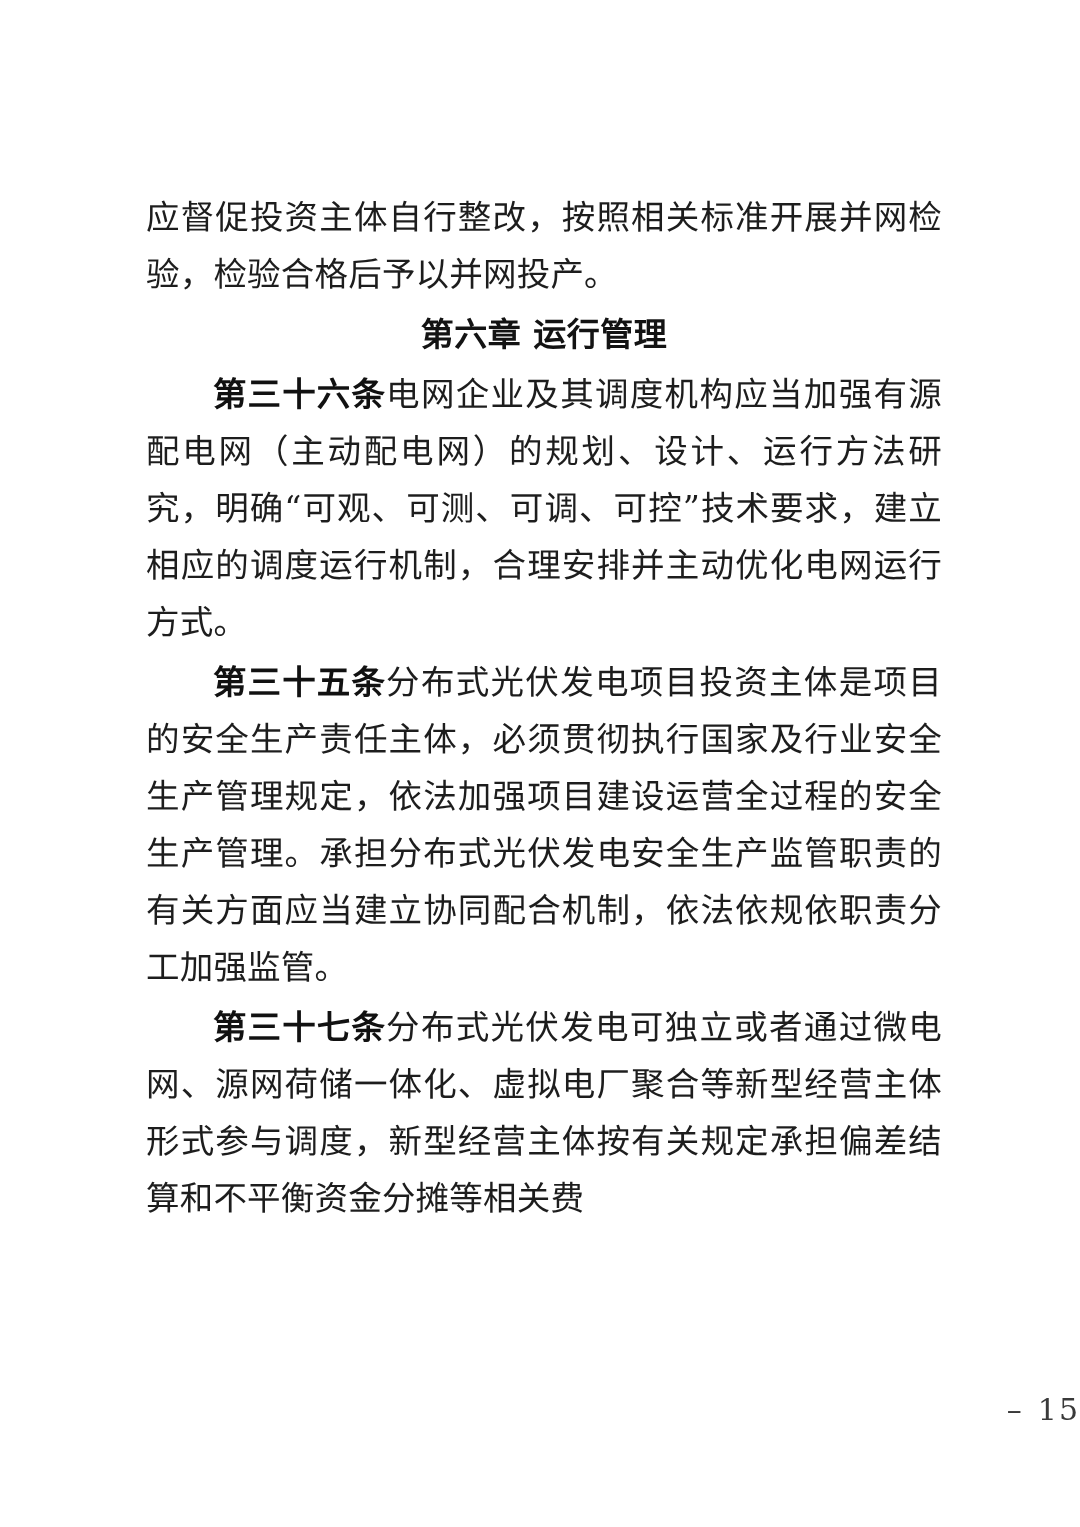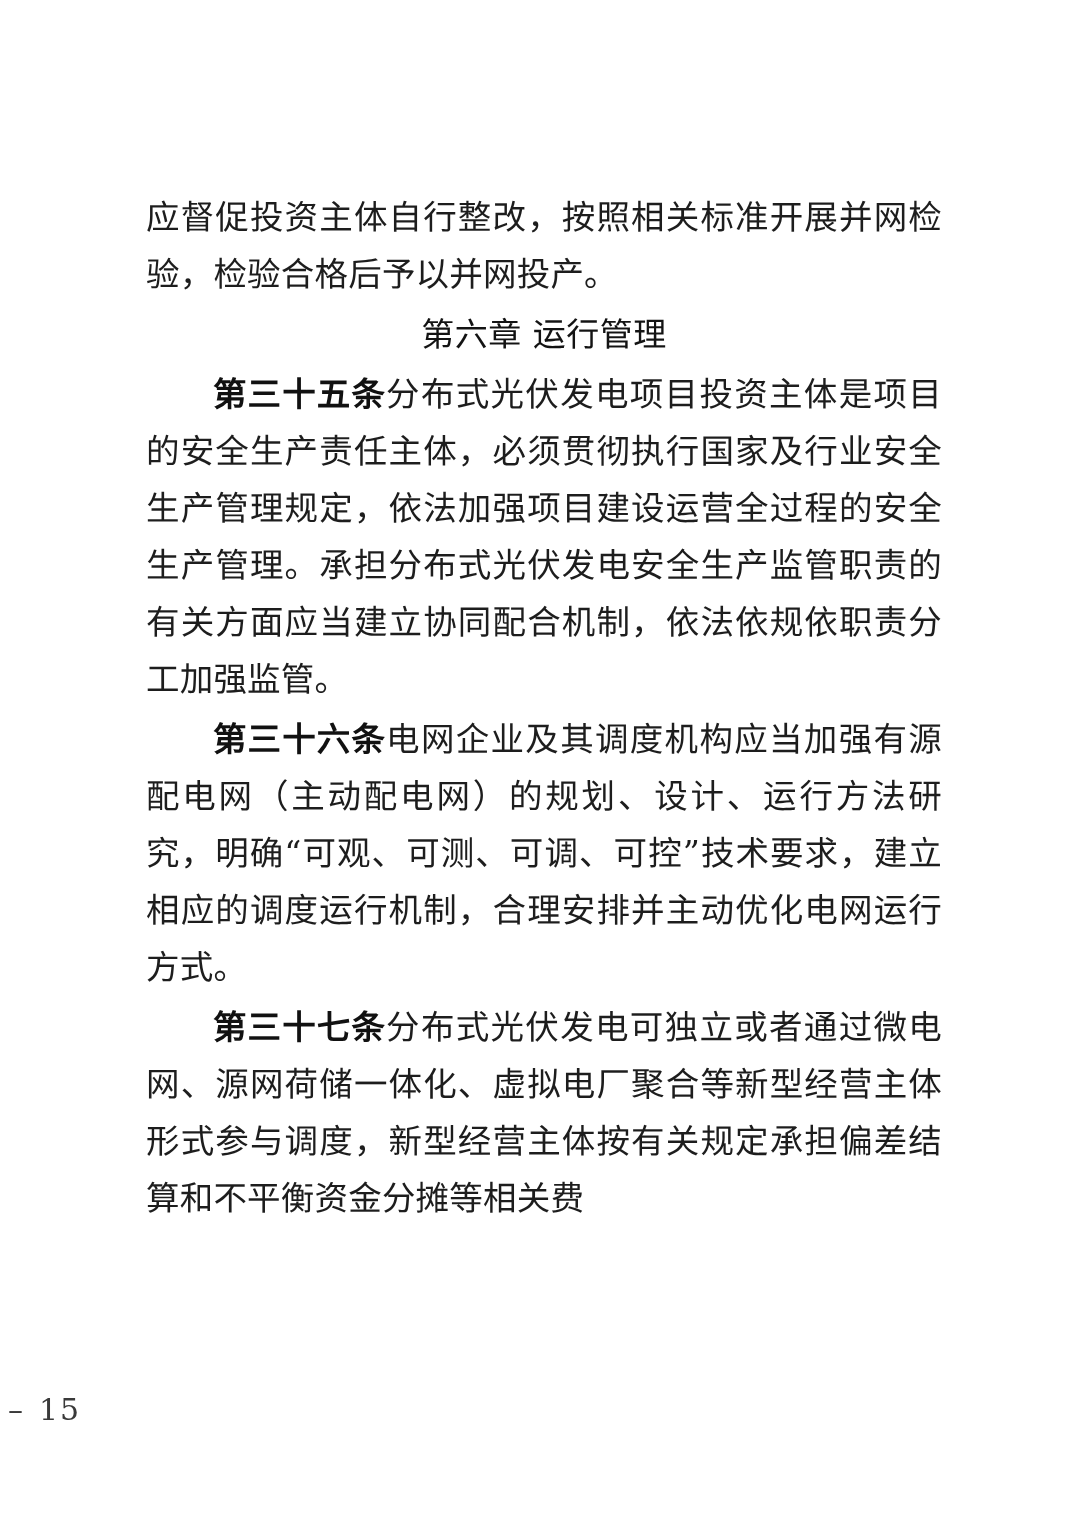--- a/index.html
+++ b/index.html
@@ -57,57 +57,57 @@
   .artnum {
     font-family: "DejaVu Sans", "Liberation Sans", sans-serif;
     font-weight: 700;
     letter-spacing: 0px;
     color: #111111;
   }
 
   
   .chapter {
     font-family: "DejaVu Sans", "Liberation Sans", sans-serif;
-    font-weight: 400;
+    font-weight: 700;
     font-size: 33px;
     line-height: 57px;
     text-align: center;
     color: #131313;
     margin: 0;
     letter-spacing: 0.5px;
   }
 
   
   .footer {
     position: absolute;
     left: 8px;
     right: 0;
     top: 1392px;
-    text-align: left;
+    text-align: right;
     font-family: "DejaVu Serif", "Liberation Serif", serif;
     font-size: 30px;
     color: #3a3a3a;
     letter-spacing: 2px;
   }
   .footer .dash { margin-right: 14px; }
 </style>
 </head>
 <body>
 
 <div class="page">
 
   <div class="textblock">
 
     <p class="para">应督促投资主体自行整改，按照相关标准开展并网检验，检验合格后予以并网投产。</p>
 
     <h2 class="chapter">第六章 运行管理</h2>
 
+    <p class="para indent gap-sm"><span class="artnum">第三十六条</span><span>电网企业及其调度机构应当加强有源配电网（主动配电网）的规划、设计、运行方法研究，明确“可观、可测、可调、可控”技术要求，建立相应的调度运行机制，合理安排并主动优化电网运行方式。</span></p>
+
     <p class="para indent gap-sm"><span class="artnum">第三十五条</span><span>分布式光伏发电项目投资主体是项目的安全生产责任主体，必须贯彻执行国家及行业安全生产管理规定，依法加强项目建设运营全过程的安全生产管理。承担分布式光伏发电安全生产监管职责的有关方面应当建立协同配合机制，依法依规依职责分工加强监管。</span></p>
-
-    <p class="para indent gap-sm"><span class="artnum">第三十六条</span><span>电网企业及其调度机构应当加强有源配电网（主动配电网）的规划、设计、运行方法研究，明确“可观、可测、可调、可控”技术要求，建立相应的调度运行机制，合理安排并主动优化电网运行方式。</span></p>
 
 
     <p class="para indent gap-sm"><span class="artnum">第三十七条</span><span>分布式光伏发电可独立或者通过微电网、源网荷储一体化、虚拟电厂聚合等新型经营主体形式参与调度，新型经营主体按有关规定承担偏差结算和不平衡资金分摊等相关费</span></p>
 
   </div>
 
   <div class="footer"><span class="dash">–</span><span>15</span></div>
 
 </div>
 

